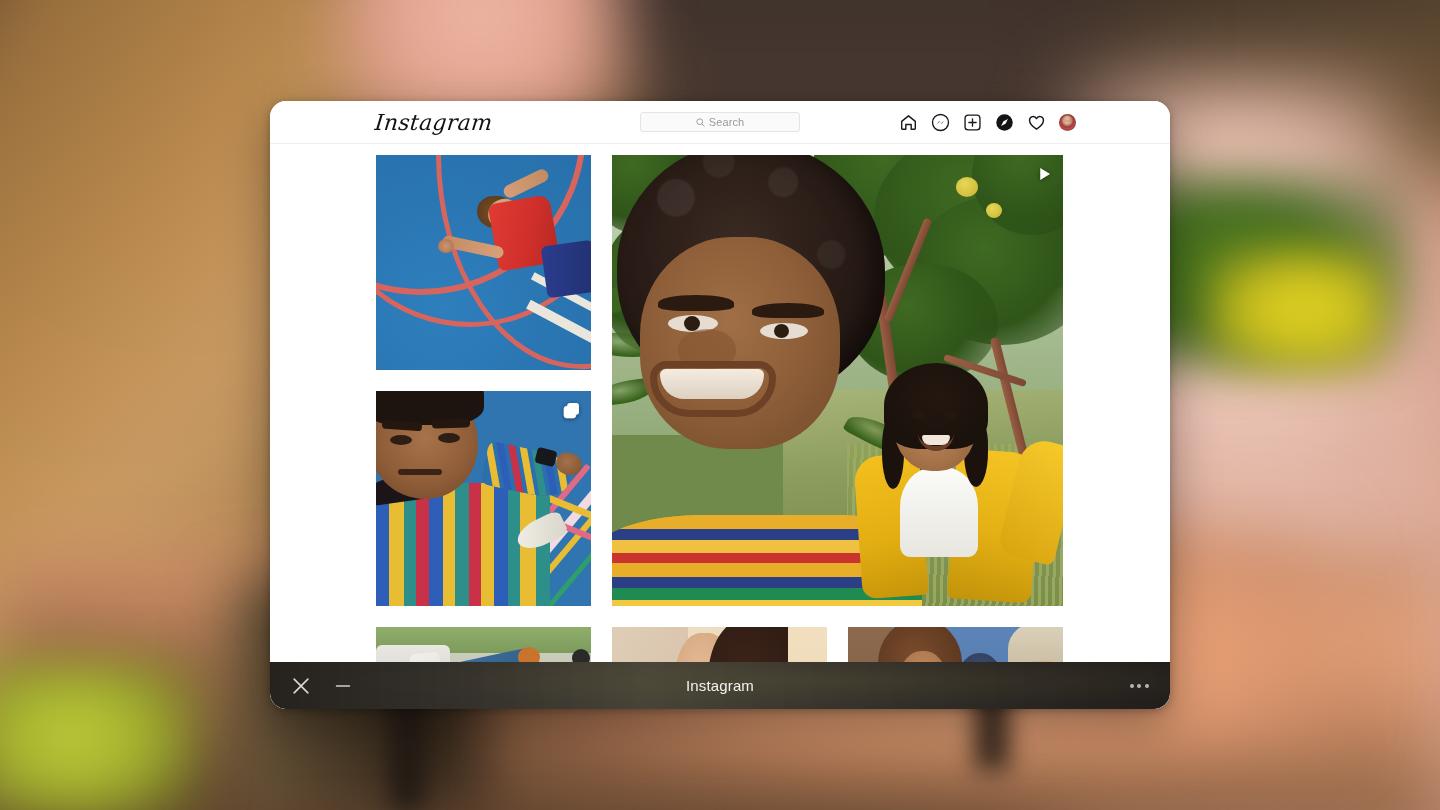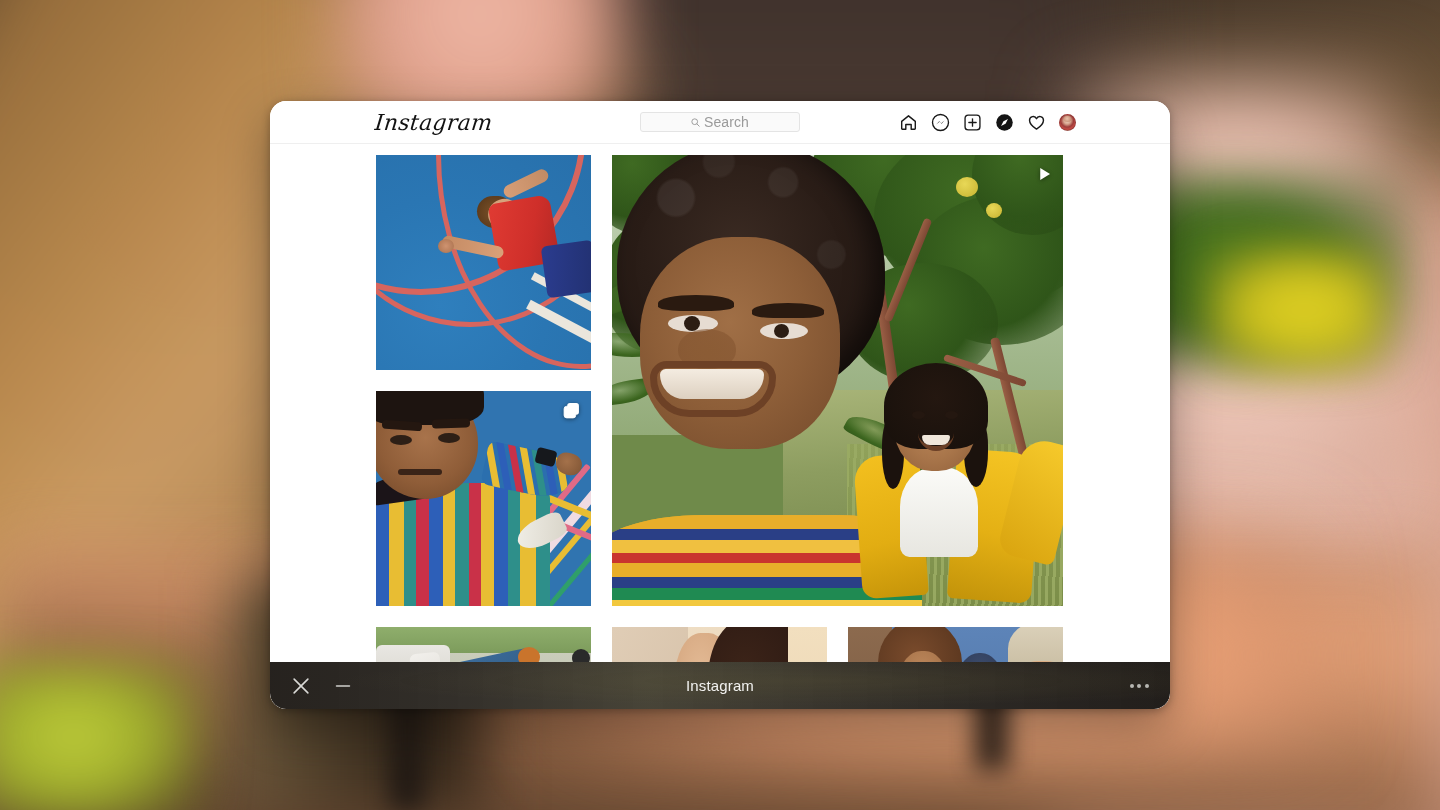--- a/index.html
+++ b/index.html
@@ -168,21 +168,21 @@
     background: #fafafa;
     border: 1px solid #e4e4e4;
     border-radius: 3px;
     display: flex;
     align-items: center;
     justify-content: center;
     gap: 4px;
   }
   #search-icon-wrap { display:flex; align-items:center; }
   #search-placeholder {
-    font-size: 14px;
+    font-size: 11px;
     color: #9a9a9a;
     letter-spacing: .1px;
   }
   #nav-icons {
     position: absolute;
     right: 94px;
     display: flex;
     align-items: center;
     gap: 13px;
   }

